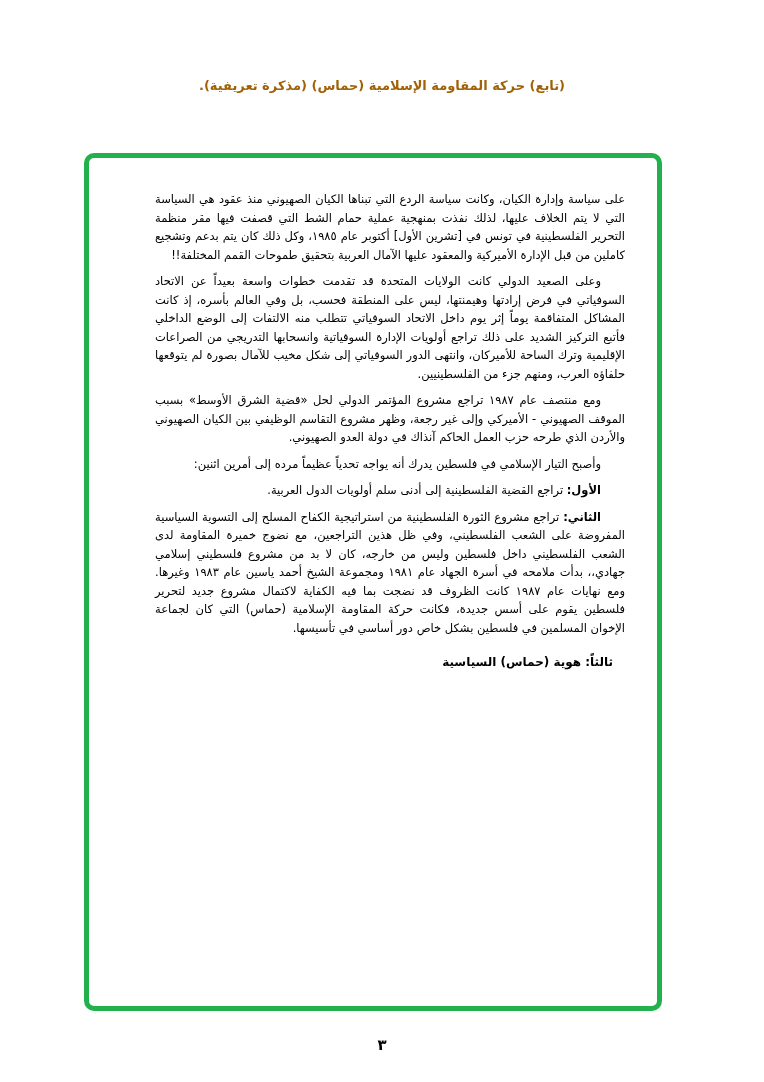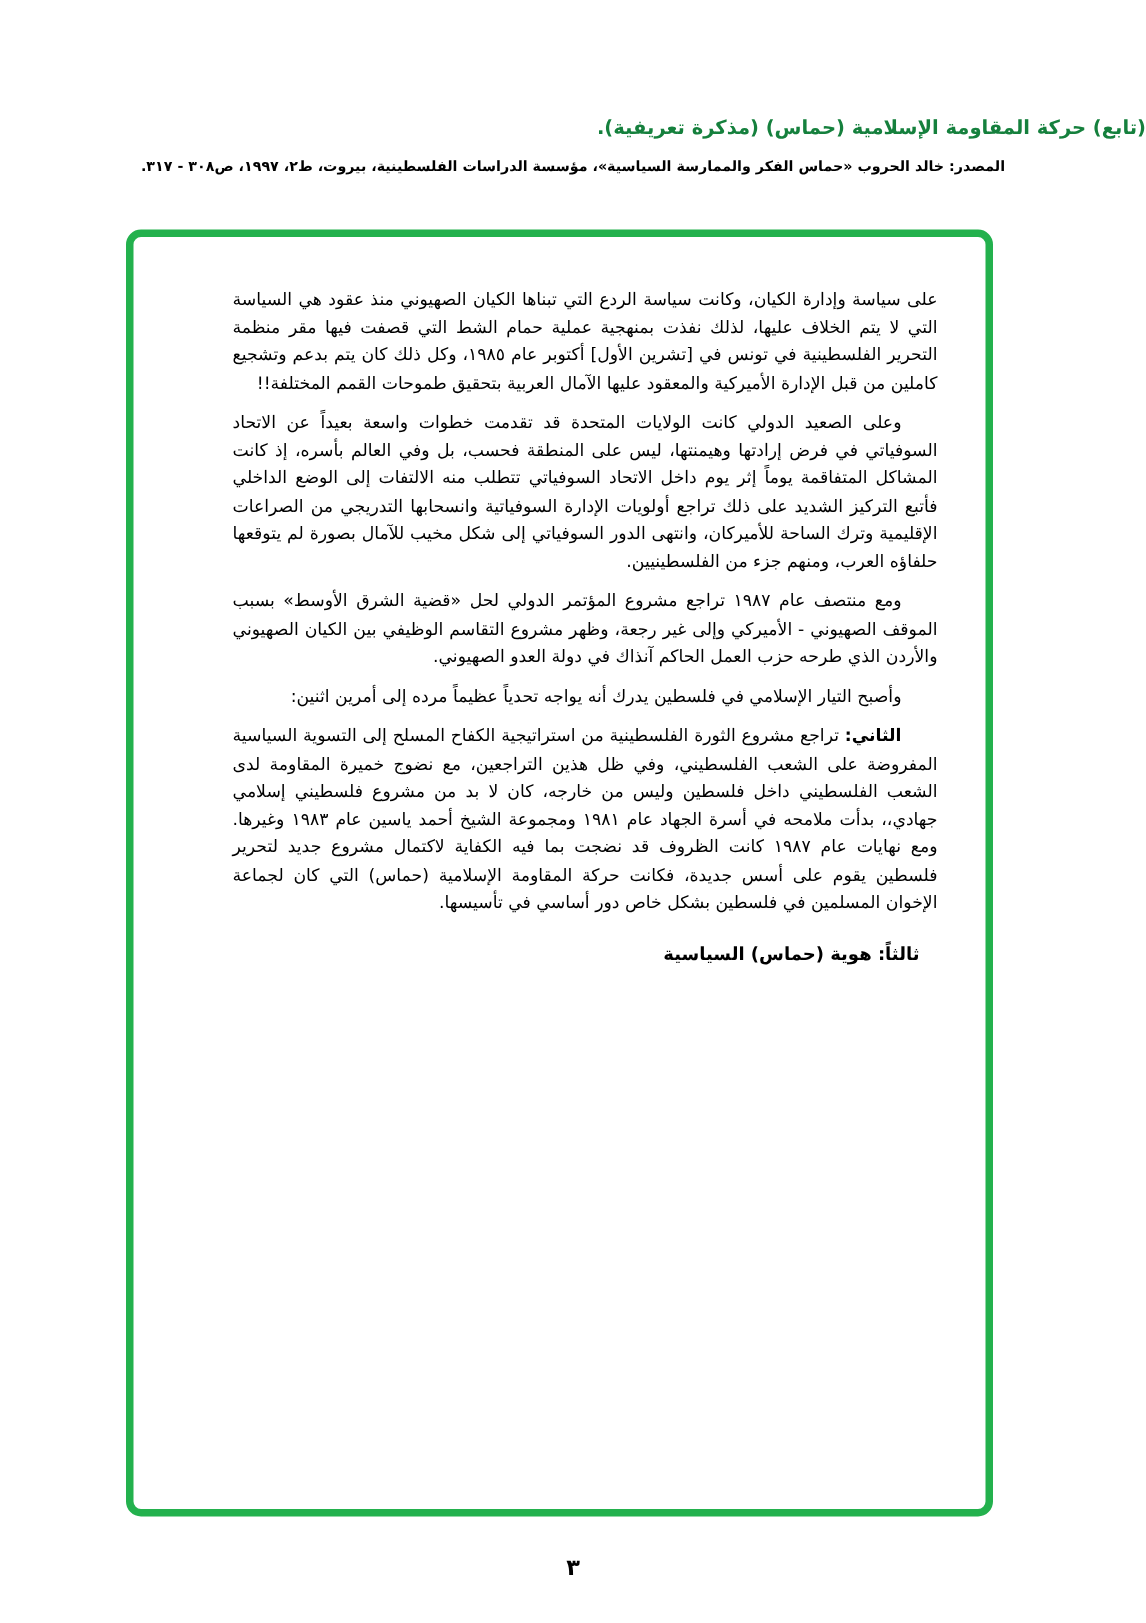--- a/index.html
+++ b/index.html
@@ -15,23 +15,24 @@
     margin:0 auto;
     background:#ffffff;
     direction:rtl;
     overflow:hidden;
   }
   .doc-title{
     position:absolute;
     top:78px;
     left:0;
     right:0;
+    text-align:center;
     font-size:13px;
     font-weight:bold;
-    color:#15803d;
+    color:#a16207;
     letter-spacing:0;
   }
   .doc-source{
     position:absolute;
     top:106px;
     left:0;
     right:0;
     text-align:center;
     font-size:9.5px;
     font-weight:bold;
@@ -87,34 +88,34 @@
     color:#000;
   }
 </style>
 </head>
 <body>
 
 <div class="sheet">
 
   <div class="doc-title">(تابع) حركة المقاومة الإسلامية (حماس) (مذكرة تعريفية).</div>
 
-  <div class="doc-source">المصدر: خالد الحروب «حماس الفكر والممارسة السياسية»، مؤسسة الدراسات الفلسطينية، بيروت، ط٢، ١٩٩٧، ص٣٠٨ - ٣١٧.</div>
 
   <div class="content-frame">
     <div class="content-inner">
 
       <p class="para no-indent"><span class="lead"></span><span>على سياسة وإدارة الكيان، وكانت سياسة الردع التي تبناها الكيان الصهيوني منذ عقود هي السياسة التي لا يتم الخلاف عليها، لذلك نفذت بمنهجية عملية حمام الشط التي قصفت فيها مقر منظمة التحرير الفلسطينية في تونس في [تشرين الأول] أكتوبر عام ١٩٨٥، وكل ذلك كان يتم بدعم وتشجيع كاملين من قبل الإدارة الأميركية والمعقود عليها الآمال العربية بتحقيق طموحات القمم المختلفة!!</span></p>
 
       <p class="para"><span class="lead"></span><span>وعلى الصعيد الدولي كانت الولايات المتحدة قد تقدمت خطوات واسعة بعيداً عن الاتحاد السوفياتي في فرض إرادتها وهيمنتها، ليس على المنطقة فحسب، بل وفي العالم بأسره، إذ كانت المشاكل المتفاقمة يوماً إثر يوم داخل الاتحاد السوفياتي تتطلب منه الالتفات إلى الوضع الداخلي فأتبع التركيز الشديد على ذلك تراجع أولويات الإدارة السوفياتية وانسحابها التدريجي من الصراعات الإقليمية وترك الساحة للأميركان، وانتهى الدور السوفياتي إلى شكل مخيب للآمال بصورة لم يتوقعها حلفاؤه العرب، ومنهم جزء من الفلسطينيين.</span></p>
 
       <p class="para"><span class="lead"></span><span>ومع منتصف عام ١٩٨٧ تراجع مشروع المؤتمر الدولي لحل «قضية الشرق الأوسط» بسبب الموقف الصهيوني - الأميركي وإلى غير رجعة، وظهر مشروع التقاسم الوظيفي بين الكيان الصهيوني والأردن الذي طرحه حزب العمل الحاكم آنذاك في دولة العدو الصهيوني.</span></p>
 
 
       <p class="para"><span class="lead"></span><span>وأصبح التيار الإسلامي في فلسطين يدرك أنه يواجه تحدياً عظيماً مرده إلى أمرين اثنين:</span></p>
 
+      <p class="para"><span class="lead">الأول:</span><span> تراجع القضية الفلسطينية إلى أدنى سلم أولويات الدول العربية.</span></p>
 
       <p class="para"><span class="lead">الثاني:</span><span> تراجع مشروع الثورة الفلسطينية من استراتيجية الكفاح المسلح إلى التسوية السياسية المفروضة على الشعب الفلسطيني، وفي ظل هذين التراجعين، مع نضوج خميرة المقاومة لدى الشعب الفلسطيني داخل فلسطين وليس من خارجه، كان لا بد من مشروع فلسطيني إسلامي جهادي،، بدأت ملامحه في أسرة الجهاد عام ١٩٨١ ومجموعة الشيخ أحمد ياسين عام ١٩٨٣ وغيرها. ومع نهايات عام ١٩٨٧ كانت الظروف قد نضجت بما فيه الكفاية لاكتمال مشروع جديد لتحرير فلسطين يقوم على أسس جديدة، فكانت حركة المقاومة الإسلامية (حماس) التي كان لجماعة الإخوان المسلمين في فلسطين بشكل خاص دور أساسي في تأسيسها.</span></p>
 
       <p class="para section-heading">ثالثاً: هوية (حماس) السياسية</p>
 
 
     </div>
   </div>
 
   <div class="page-number">٣</div>

